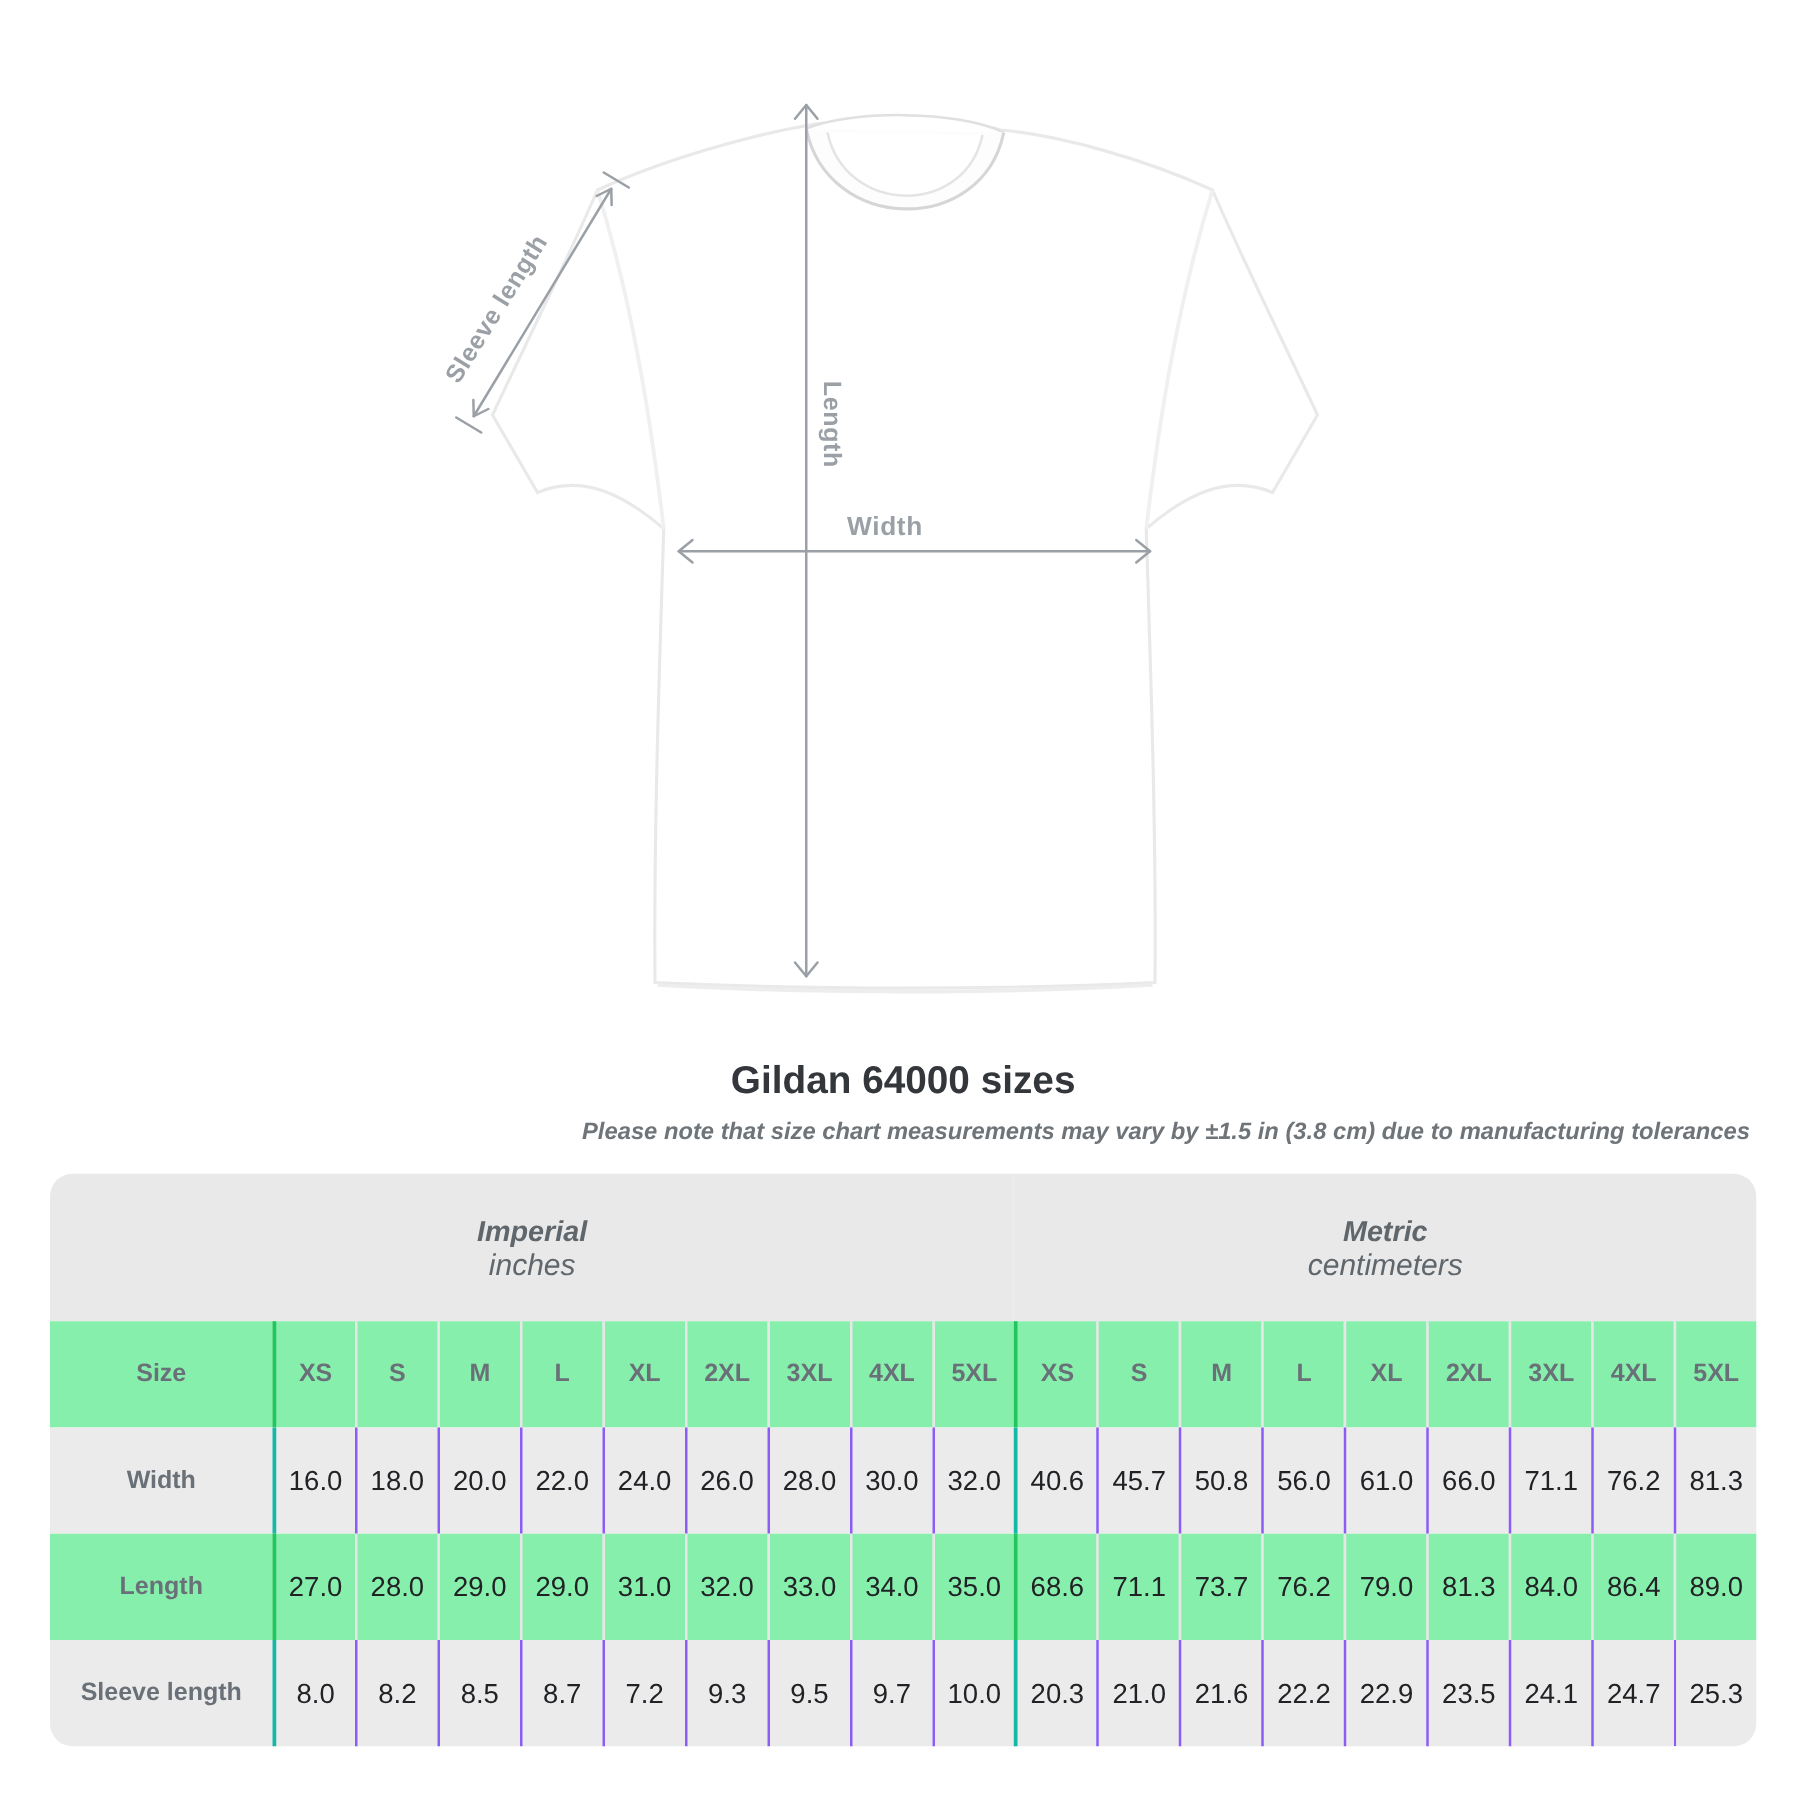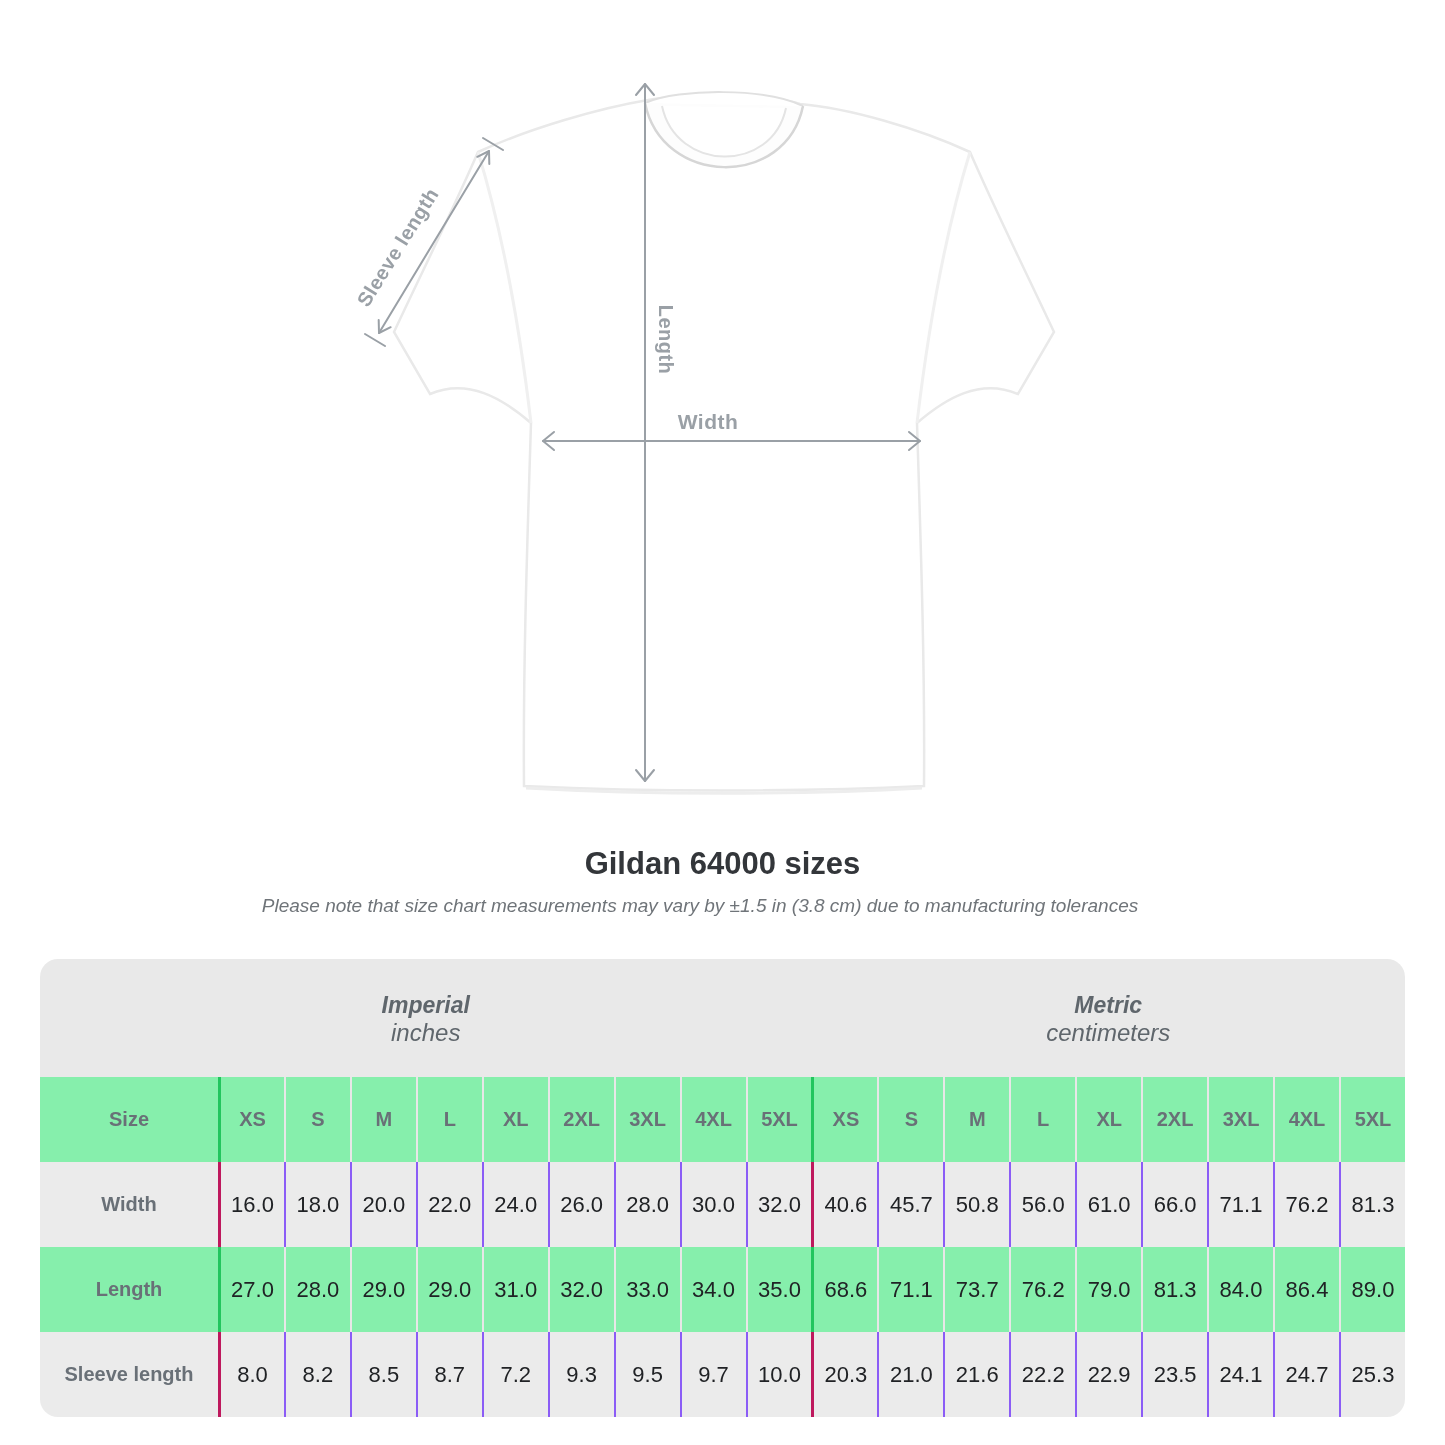--- a/index.html
+++ b/index.html
@@ -9,25 +9,25 @@
   
   #shirt-svg{position:absolute;left:0;top:0;}
   .dim-label{position:absolute;color:#9aa0a6;font-weight:bold;text-align:center;letter-spacing:.5px;}
   #lbl-sleeve{left:318px;top:236px;width:160px;font-size:20px;transform:rotate(-58deg);}
   #lbl-length{left:620px;top:328px;width:90px;font-size:20px;transform:rotate(90deg);}
   #lbl-width{left:628px;top:410px;width:160px;font-size:21px;}
 
   
   #chart-title{position:absolute;left:0;top:846px;width:1445px;text-align:center;
     font-size:31px;font-weight:bold;color:#33363a;}
-  #chart-subtitle{position:absolute;left:0;top:895px;width:1400px;text-align:center;
-    font-size:19px;font-style:italic;color:#6f7479;}
-
-  
-  #size-table{position:absolute;left:40px;top:959px;width:1365px;border-collapse:separate;border-spacing:0;
+  #chart-subtitle{position:absolute;left:0;top:895px;width:1400px;text-align:right;
+    font-size:19px;font-style:italic;color:#6f7479;font-weight:bold;}
+
+  
+  #size-table{position:absolute;left:40px;top:939px;width:1365px;border-collapse:separate;border-spacing:0;
     table-layout:fixed;}
   #size-table td{text-align:center;vertical-align:middle;padding:0;}
 
   tr.band td{height:118px;background:#e9e9e9;}
   td.band-left{border-top-left-radius:18px;}
   td.band-right{border-top-right-radius:18px;}
   .gname{font-size:23px;font-weight:bold;font-style:italic;color:#5f666c;line-height:30px;}
   .gunit{font-size:24px;font-style:italic;color:#5f666c;line-height:26px;}
 
   tr.data-row td{height:85px;}
@@ -35,21 +35,21 @@
   tr.row-gray td{background:#ebebeb;}
 
   td.lbl{font-size:20px;font-weight:bold;color:#697077;}
   td.szh{font-size:20px;font-weight:bold;color:#697077;}
   td.val{font-size:22px;color:#202225;}
 
   
   tr.row-white td.sep{border-left:2px solid #e7e7e7;}
   tr.row-white td.sep-main,tr.row-white td.sep-group{border-left:3px solid #22c55e;}
   tr.row-gray td.sep{border-left:2px solid #8b5cf6;}
-  tr.row-gray td.sep-main,tr.row-gray td.sep-group{border-left:3px solid #be185d;}
+  tr.row-gray td.sep-main,tr.row-gray td.sep-group{border-left:3px solid #14b8a6;}
 
   tr.last td:first-child{border-bottom-left-radius:18px;}
   tr.last td:last-child{border-bottom-right-radius:18px;}
 </style>
 </head>
 <body>
 
 <div id="stage">
 
   <svg id="shirt-svg" width="1445" height="1445" viewBox="0 0 1445 1445" aria-hidden="true">

